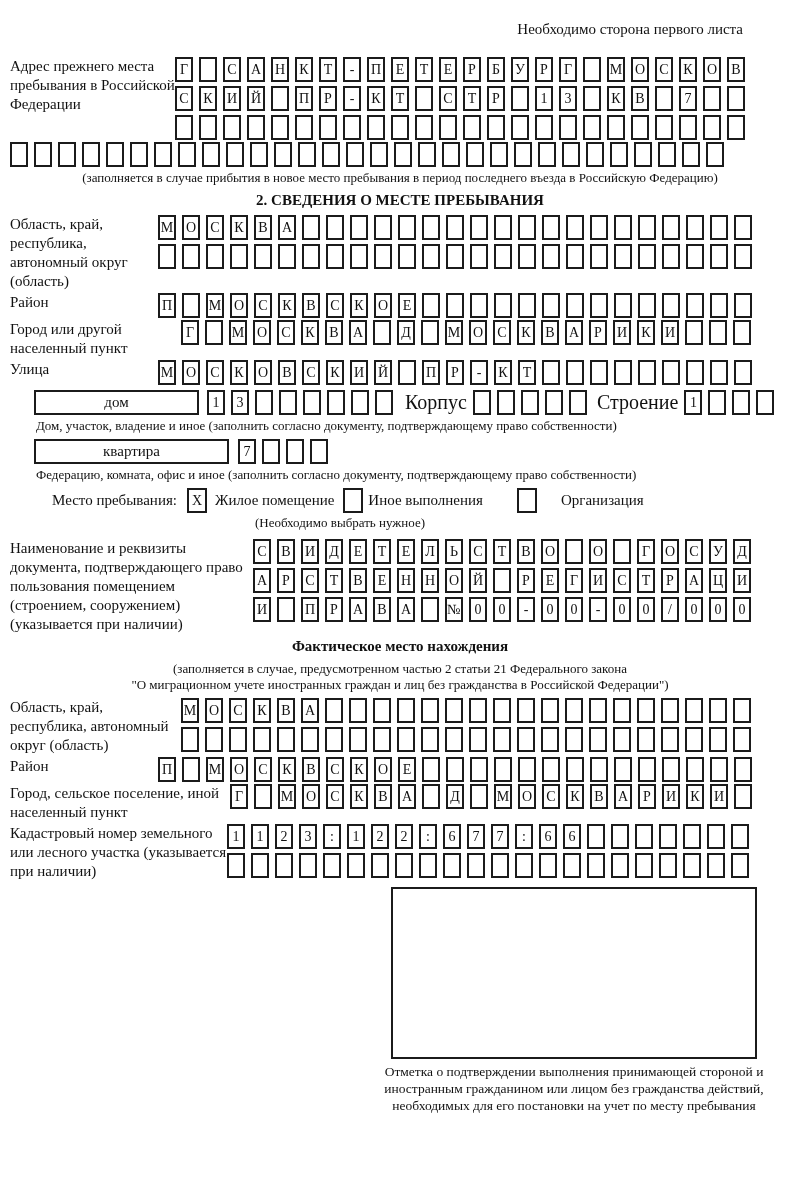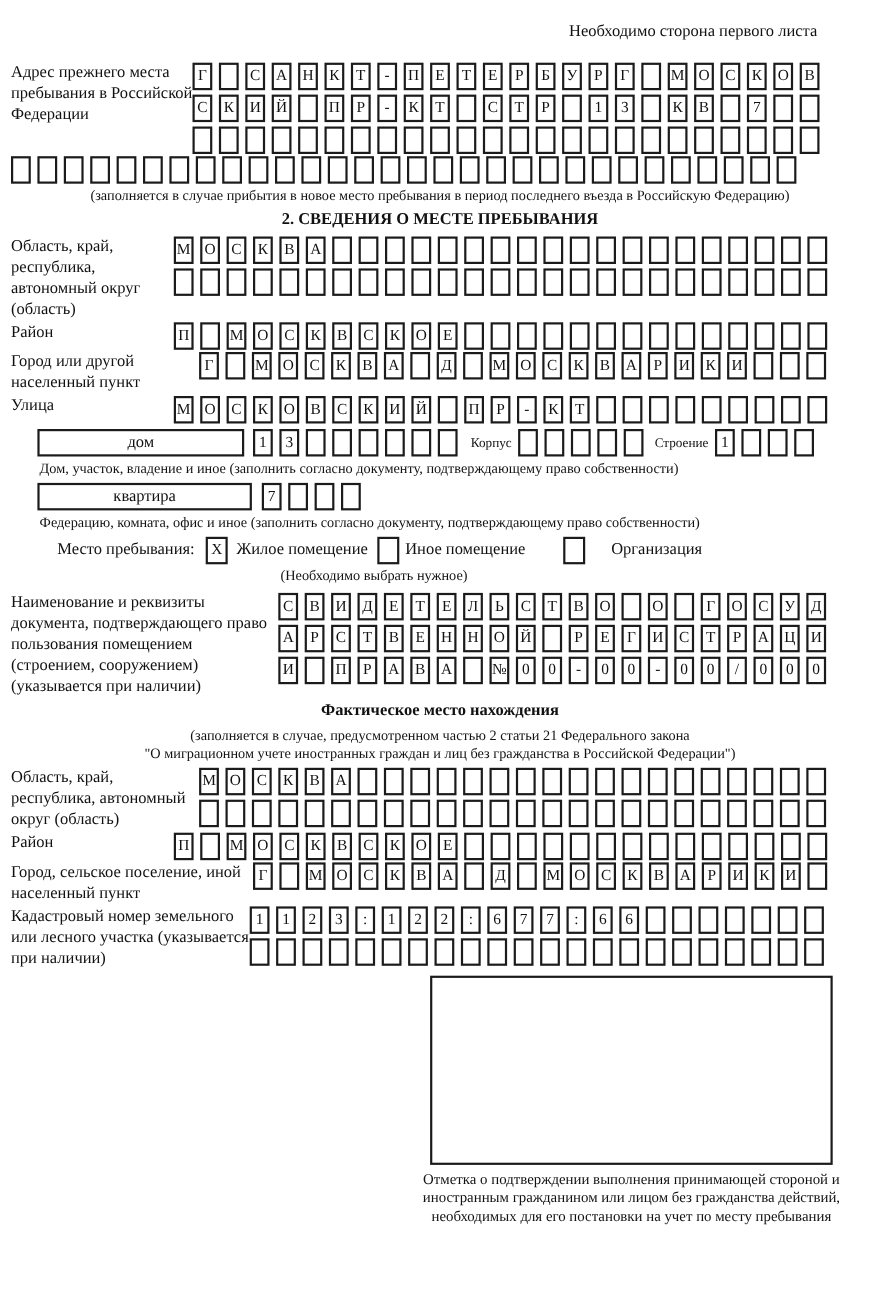--- a/index.html
+++ b/index.html
@@ -32,23 +32,23 @@
   .section-title { font-size: 15px; line-height: 19px; font-weight: bold; text-align: center; margin: 3px 0 5px 0; }
   .mb5 { margin-bottom: 5px; }
   .mb3 { margin-bottom: 3px; }
   .mb8 { margin-bottom: 8px; }
   .domrow, .kvrow { display: flex; align-items: center; margin-left: 24px; margin-bottom: 3px; }
   .widebox {
     border: 2px solid #1b1b1b; height: 25px;
     display: flex; align-items: center; justify-content: center;
     font-size: 15px; flex-shrink: 0;
   }
-  .widebox.dom { width: 188px; margin-right: 8px; }
+  .widebox.dom { width: 165px; margin-right: 8px; }
   .widebox.kv  { width: 195px; margin-right: 9px; }
-  .inline-label { font-size: 12px; line-height: 25px; }
+  .inline-label { font-size: 20px; line-height: 25px; }
   .il-korpus { margin: 0 6px 0 12px; }
   .il-stroenie { margin: 0 6px 0 10px; }
   .mestorow { display: flex; align-items: center; margin-left: 42px; margin-bottom: 2px; font-size: 15px; }
   .checkcell {
     width: 20px; height: 25px; flex-shrink: 0;
     border: 2px solid #1b1b1b;
     display: flex; align-items: center; justify-content: center;
     font-size: 14px;
   }
   .cb1 { margin-left: 10px; } .ol1 { margin-left: 8px; }
@@ -380,21 +380,21 @@
       <div class="cell"></div>
     </div>
 </div>
 <div class="note" style="text-align:left; margin-left:26px;">Федерацию, комната, офис и иное (заполнить согласно документу, подтверждающему право собственности)</div>
 
 <div class="mestorow">
   <span>Место пребывания:</span>
   <div class="checkcell cb1">X</div>
   <span class="ol1">Жилое помещение</span>
   <div class="checkcell cb2"></div>
-  <span class="ol2">Иное помещение</span>
+  <span class="ol2">Иное выполнения</span>
   <div class="checkcell cb3"></div>
   <span class="ol3">Организация</span>
 </div>
 <div class="note note-left-half mb8">(Необходимо выбрать нужное)</div>
 
 <div class="field mb3">
   <div class="field-label w243">Наименование и реквизиты документа, подтверждающего право пользования помещением (строением, сооружением) (указывается при наличии)</div>
   <div class="rows">
     <div class="boxrow">
         <div class="cell">С</div>

